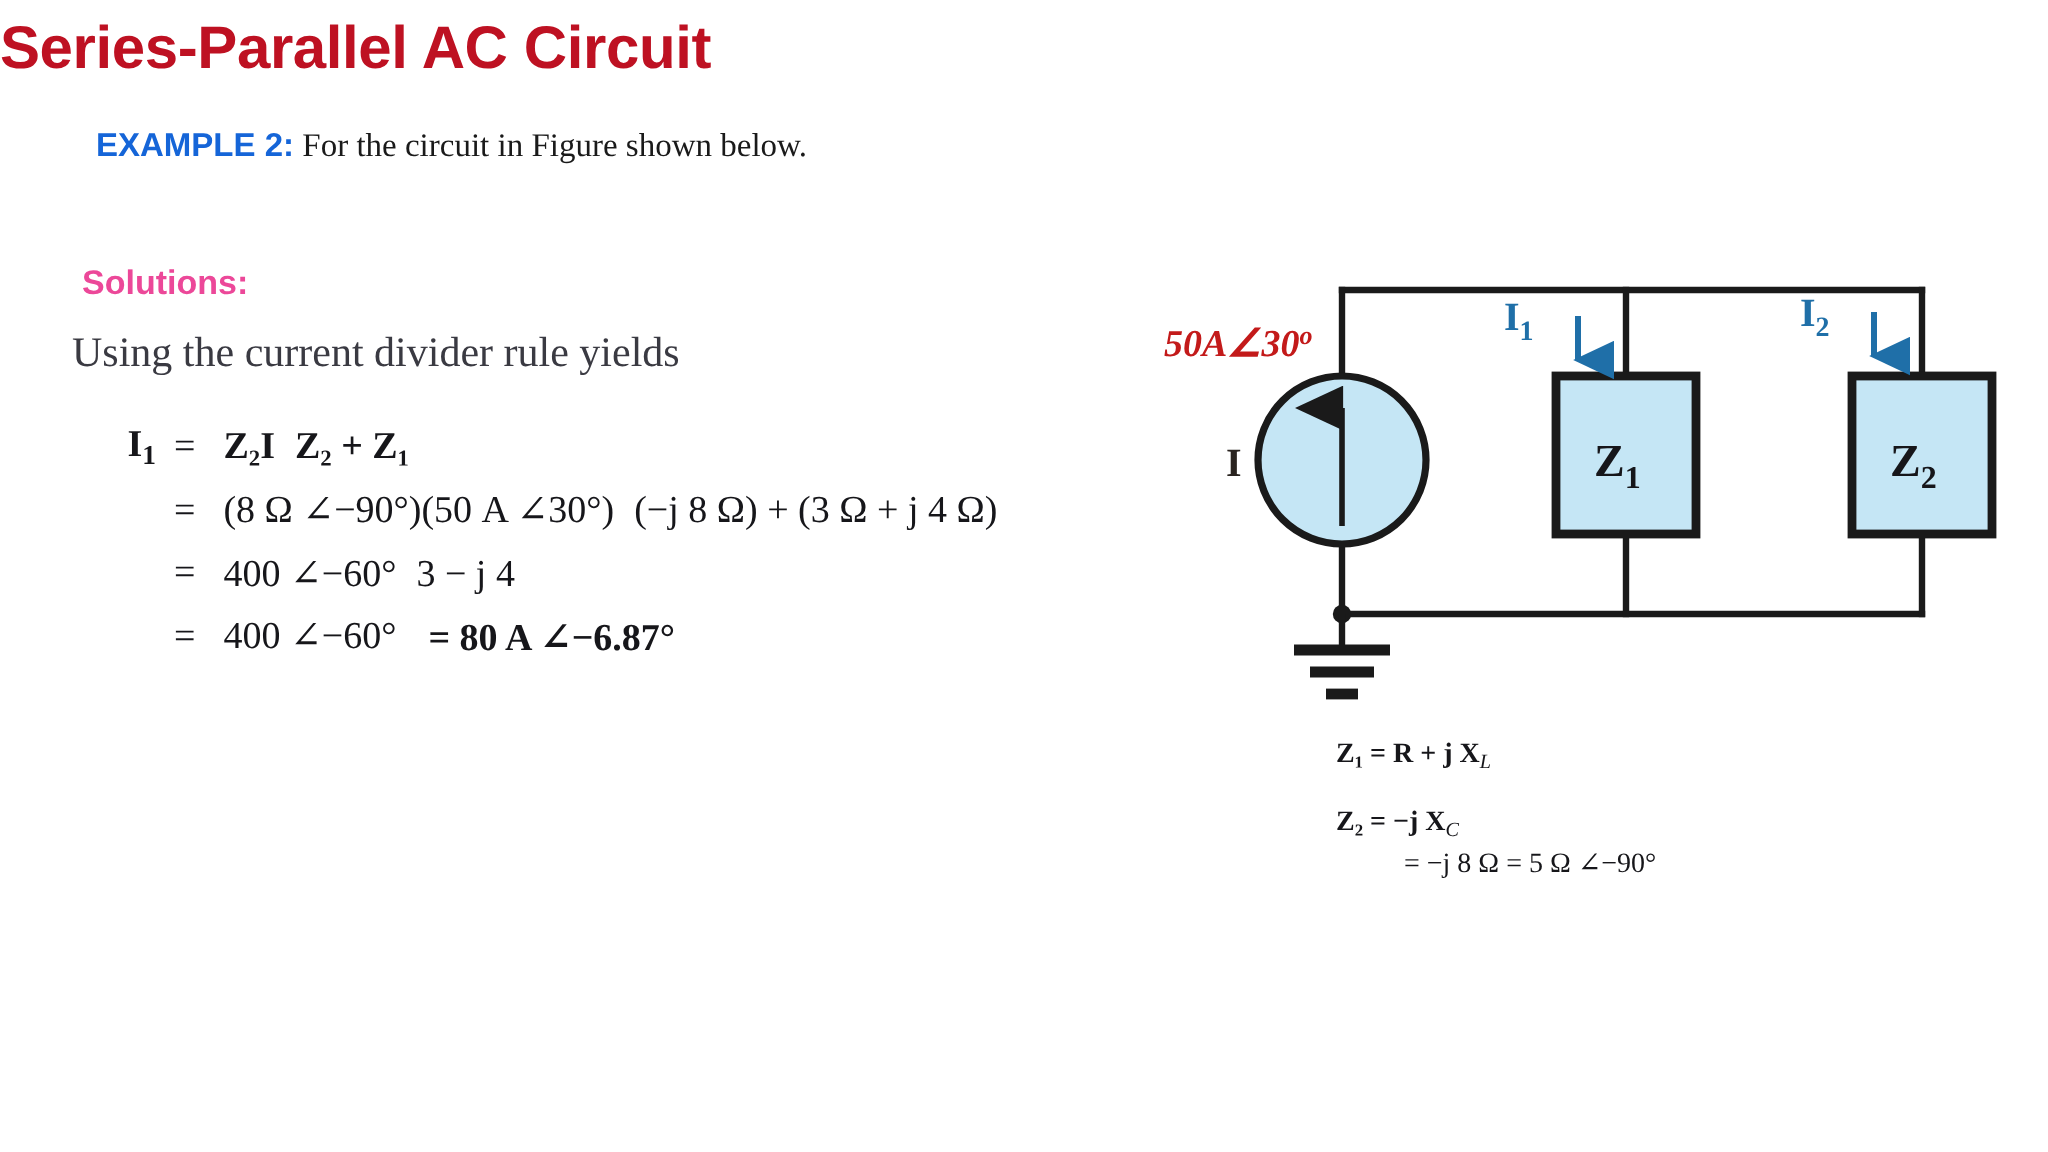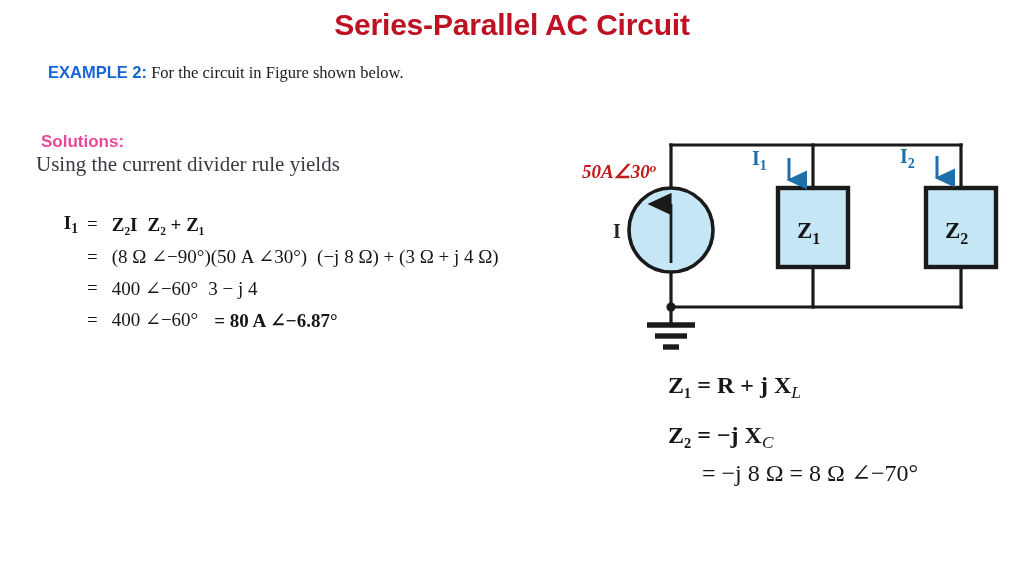--- a/index.html
+++ b/index.html
@@ -10,21 +10,21 @@
     width: 1024px; height: 576px;
     position: relative;
     overflow: hidden;
     font-family: "Liberation Serif", "DejaVu Serif", serif;
   }
 
   
   #slide-title {
     position: absolute;
     top: 8px; left: 0; width: 1024px;
-    text-align: center;
+    text-align: left;
     font-family: "Liberation Sans", sans-serif;
     font-weight: bold;
     font-size: 30px;
     color: #BE1122;
     letter-spacing: -0.2px;
   }
 
   
   #problem-block {
     position: absolute;
@@ -40,21 +40,21 @@
 
   #solutions-label {
     position: absolute;
     top: 132px; left: 41px;
     font-family: "Liberation Sans", sans-serif;
     font-weight: bold; font-size: 17px; color: #ec4899;
   }
 
   #using-line {
     position: absolute;
-    top: 152px; left: 36px;
+    top: 164px; left: 36px;
     font-size: 21px; color: #3a3a42;
   }
 
   
   #derivation {
     position: absolute;
     top: 212px; left: 52px;
     font-size: 19px; color: #16161a;
   }
   .eqrow {
@@ -78,21 +78,21 @@
   .tail { margin-left: 11px; font-weight: bold; white-space: nowrap; }
 
   
   #circuit { position: absolute; top: 120px; left: 560px; width: 464px; height: 250px; }
   #circuit svg { display: block; }
 
   
   #z-defs {
     position: absolute;
     top: 368px; left: 668px;
-    font-size: 24px; color: #16161a;
+    font-size: 14px; color: #16161a;
   }
   .zline { white-space: nowrap; line-height: 1.42; }
   .zindent { padding-left: 34px; }
   .zgap { height: 13px; }
 </style>
 </head>
 <body>
 
 <div id="slide-title">Series-Parallel AC Circuit</div>
 
@@ -214,14 +214,14 @@
   <text x="22" y="58" font-family="Liberation Serif, serif" font-size="19" font-weight="bold" font-style="italic" fill="#c31a1a"><tspan>50A∠30</tspan><tspan font-size="13" dy="-6">o</tspan></text>
 
   <text x="53" y="118" font-family="Liberation Serif, serif" font-size="20" font-weight="bold" fill="#2a2420">I</text>
 </svg>
 </div>
 
 <div id="z-defs">
   <div class="zline"><span class="mbold">Z₁ = R + j X</span><span class="sub mital">L</span></div>
   <div class="zgap"></div>
   <div class="zline"><span class="mbold">Z₂ = −j X</span><span class="sub mital">C</span></div>
-  <div class="zline zindent">= −j 8 Ω = 8 Ω ∠−70°</div>
+  <div class="zline zindent">= −j 8 Ω = 5 Ω ∠−90°</div>
 </div>
 
 </body></html>

